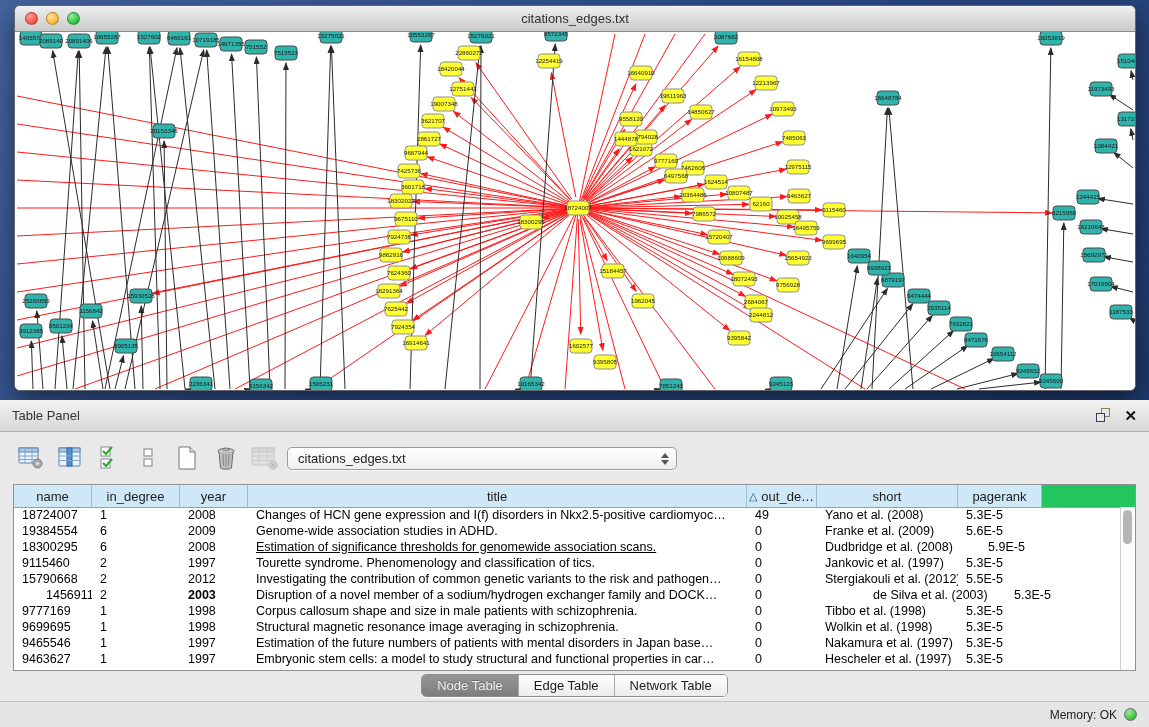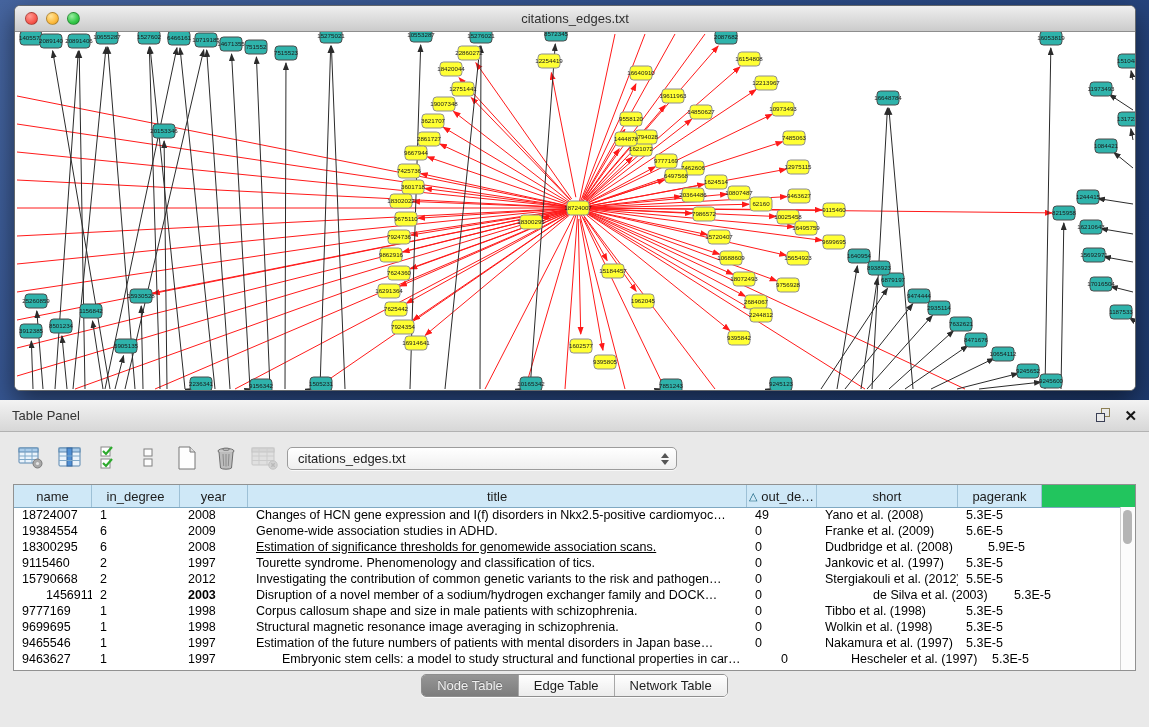--- a/index.html
+++ b/index.html
@@ -878,32 +878,36 @@
           <div class="gr-cell" style="width: 68px;">1997</div>
           <div class="gr-cell" style="width: 499px;">Estimation of the future numbers of patients with mental disorders in Japan base…</div>
           <div class="gr-cell" style="width: 70px;">0</div>
           <div class="gr-cell" style="width: 141px;">Nakamura et al. (1997)</div>
           <div class="gr-cell" style="width: 84px;">5.3E-5</div>
         </div>
         <div class="grid-row">
           <div class="gr-cell" style="width: 78px;">9463627</div>
           <div class="gr-cell" style="width: 88px;">1</div>
           <div class="gr-cell" style="width: 68px;">1997</div>
-          <div class="gr-cell" style="width: 499px; margin-left: 26px;">Embryonic stem cells: a model to study structural and functional properties in car…</div>
+          <div class="gr-cell" style="width: 499px;">Embryonic stem cells: a model to study structural and functional properties in car…</div>
           <div class="gr-cell" style="width: 70px;">0</div>
           <div class="gr-cell" style="width: 141px;">Hescheler et al. (1997)</div>
           <div class="gr-cell" style="width: 84px;">5.3E-5</div>
         </div>
       </div>
     <div class="vscroll">
       <div class="vthumb"></div>
     </div>
   </div>
 
   <div class="tabs">
     <div class="seg" id="seg">
         <div class="seg-btn active">Node Table</div>
         <div class="seg-btn">Edge Table</div>
         <div class="seg-btn">Network Table</div>
       </div>
   </div>
 
+  <div class="statusbar">
+    <span class="mem-label">Memory: OK</span>
+    <span class="mem-dot"></span>
+  </div>
 </div>
 
 </body></html>

